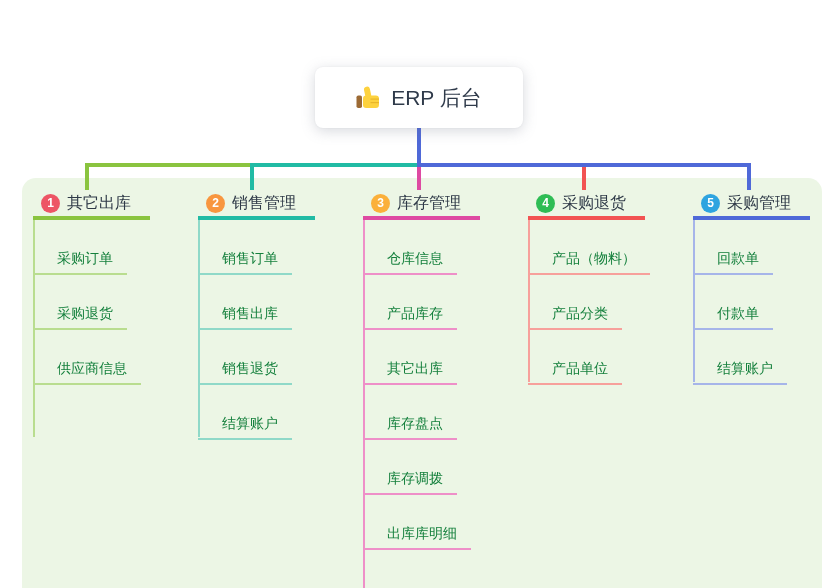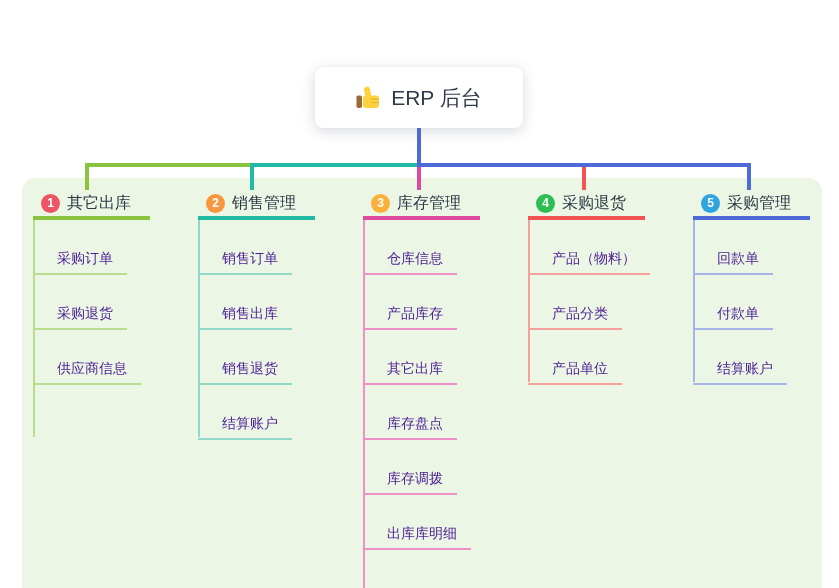--- a/index.html
+++ b/index.html
@@ -60,21 +60,21 @@
   .spine{position:absolute;left:0;top:0;width:2px;}
   .b1 .spine{background:#b9dd8f;height:217px}
   .b2 .spine{background:#8fd9c8;height:217px}
   .b3 .spine{background:#ee8fc8;height:382px}
   .b4 .spine{background:#f7a09b;height:162px}
   .b5 .spine{background:#a6b5e9;height:162px}
   .row{height:55px;position:relative;}
   .row:first-child{height:52px;}
   .kid{
     position:absolute;left:0;bottom:0;padding:0 14px 5px 24px;
-    border-bottom:2px solid;font-size:14px;color:#4c1d95;
+    border-bottom:2px solid;font-size:14px;color:#15803d;
     white-space:nowrap;cursor:pointer;
   }
   .b1 .kid{border-color:#b9dd8f}
   .b2 .kid{border-color:#8fd9c8}
   .b3 .kid{border-color:#ee8fc8}
   .b4 .kid{border-color:#f7a09b}
   .b5 .kid{border-color:#a6b5e9}
 </style>
 </head>
 <body>

